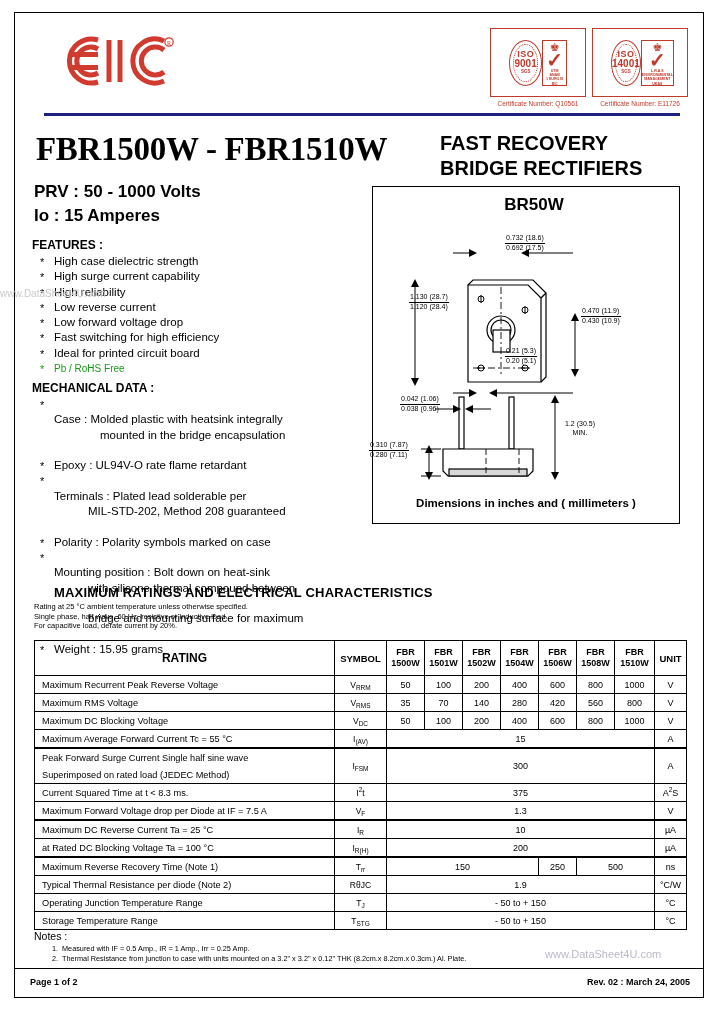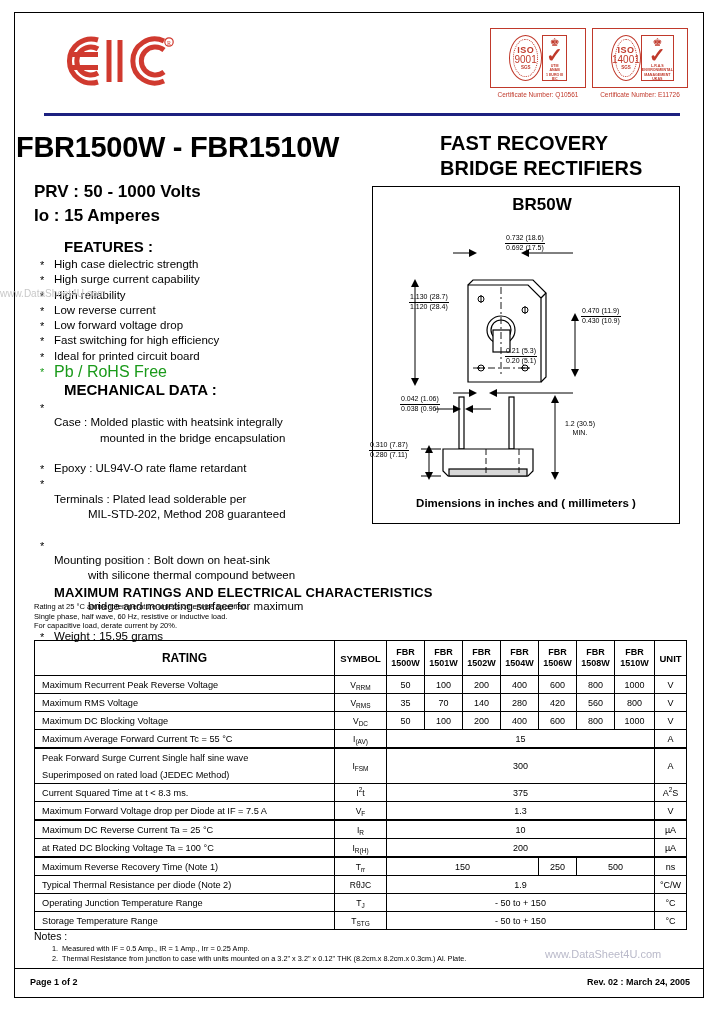--- a/index.html
+++ b/index.html
@@ -40,21 +40,21 @@
 
   .iso-block {
     position: absolute;
     top: 28px;
     width: 96px;
   }
   .iso-left { left: 490px; }
   .iso-right { left: 592px; }
   .iso-box {
     border: 1.5px solid #c0392b;
-    height: 60px;
+    height: 69px;
     position: relative;
     box-sizing: border-box;
     display: flex;
     align-items: center;
     justify-content: space-around;
     padding: 2px 18px;
   }
   .iso-seal {
     width: 44px; height: 44px;
     border: 1.4px solid #c0392b;
@@ -67,21 +67,21 @@
     justify-content: center;
     line-height: 1;
   }
   .iso-seal .ring {
     position: absolute;
     left: 3px; top: 3px; right: 3px; bottom: 3px;
     border: 1px dotted #c0392b;
     border-radius: 50%;
   }
   .iso-seal .iso-word { font-size: 9px; font-weight: bold; letter-spacing: .5px;}
-  .iso-seal .iso-num { font-size: 10px; font-weight: normal; }
+  .iso-seal .iso-num { font-size: 10px; font-weight: bold; }
   .iso-seal .iso-sub { font-size: 4.5px; font-weight: bold; margin-top: 1px;}
   .iso-mark {
     width: 34px; height: 46px;
     border: 1.2px solid #c0392b;
     color: #c0392b;
     position: relative;
     display: flex;
     flex-direction: column;
     align-items: center;
     justify-content: flex-start;
@@ -109,46 +109,46 @@
     position: absolute;
     left: 44px; top: 113px;
     width: 636px;
     height: 3px;
     background: #1c2080;
   }
 
   
   .title-main {
     position: absolute;
-    left: 16px; top: 131px;
-    font-size: 29px;
+    left: 36px; top: 131px;
+    font-size: 33px;
     font-weight: bold;
     letter-spacing: -0.3px;
+    font-family: Liberation Serif, serif;
   }
   .title-right {
     position: absolute;
     left: 440px; top: 131px;
     font-size: 20px;
     font-weight: bold;
     line-height: 25px;
     text-align: left;
   }
   .subtitle {
     position: absolute;
     left: 34px; top: 180px;
     font-size: 17px;
     font-weight: bold;
     line-height: 24px;
   }
 
   
   .sec-head {
-    font-size: 15px;
-    font-weight: bold;
-    margin-left: 32px;
+    font-size: 12px;
+    font-weight: bold;
   }
   .features {
     position: absolute;
     left: 32px; top: 238px;
     width: 330px;
   }
   .mechanical {
     position: absolute;
     left: 32px; top: 381px;
     width: 340px;
@@ -165,37 +165,37 @@
     position: relative;
     white-space: pre-line;
   }
   ul.bul li::before {
     content: "*";
     position: absolute;
     left: 8px;
     top: 1px;
     font-size: 11px;
   }
-  ul.bul li.green { color: #1a9a1a; font-size: 16px; }
+  ul.bul li.green { color: #1a9a1a; font-size: 10px; }
   ul.bul li.green::before { color: #1a9a1a; }
   .indent1 { display: block; padding-left: 46px; }
   .indent2 { display: block; padding-left: 34px; }
 
   
   .draw-box {
     position: absolute;
     left: 372px; top: 186px;
     width: 308px;
     height: 338px;
     border: 1px solid #000;
     box-sizing: border-box;
   }
   .draw-title {
     position: absolute;
-    left: 16px; top: 8px;
+    left: 8px; top: 8px;
     width: 100%;
     text-align: center;
     font-size: 17px;
     font-weight: bold;
   }
   .draw-caption {
     position: absolute;
     left: 0; bottom: 14px;
     width: 100%;
     text-align: center;
@@ -410,20 +410,21 @@
     <ul class="bul">
       <li>
         <span>Case : Molded plastic with heatsink integrally</span>
         <span class="indent1">mounted in the bridge encapsulation</span>
       </li>
       <li>Epoxy : UL94V-O rate flame retardant</li>
       <li>
         <span>Terminals : Plated lead solderable per</span>
         <span class="indent2">MIL-STD-202, Method 208 guaranteed</span>
       </li>
+      <li>Polarity : Polarity symbols marked on case</li>
       <li>
         <span>Mounting  position : Bolt down on heat-sink</span>
         <span class="indent2">with silicone thermal compound between</span>
         <span class="indent2">bridge and mounting surface for maximum</span>
       </li>
       <li>Weight : 15.95 grams</li>
     </ul>
   </div>
 
   <div class="draw-box">

